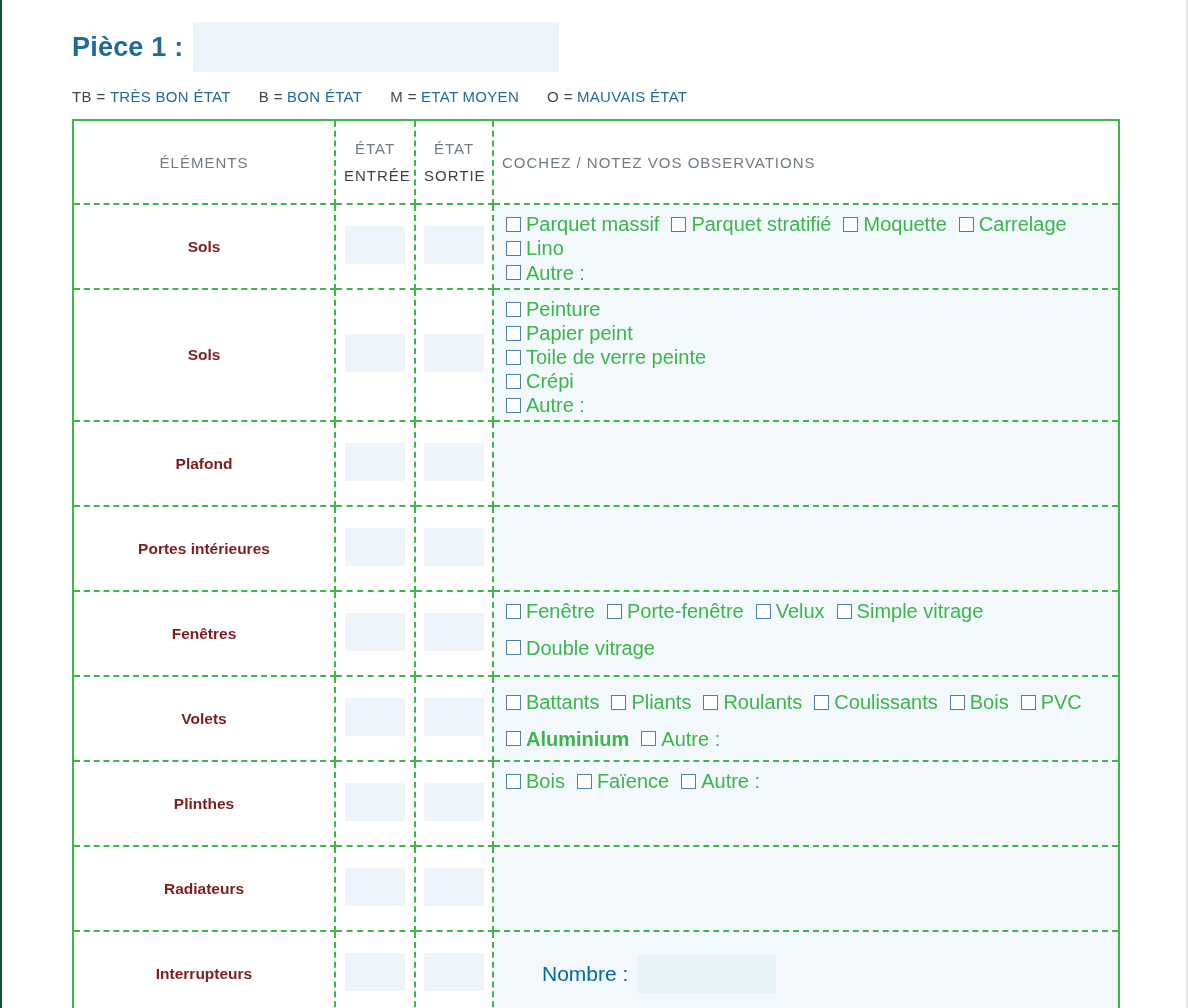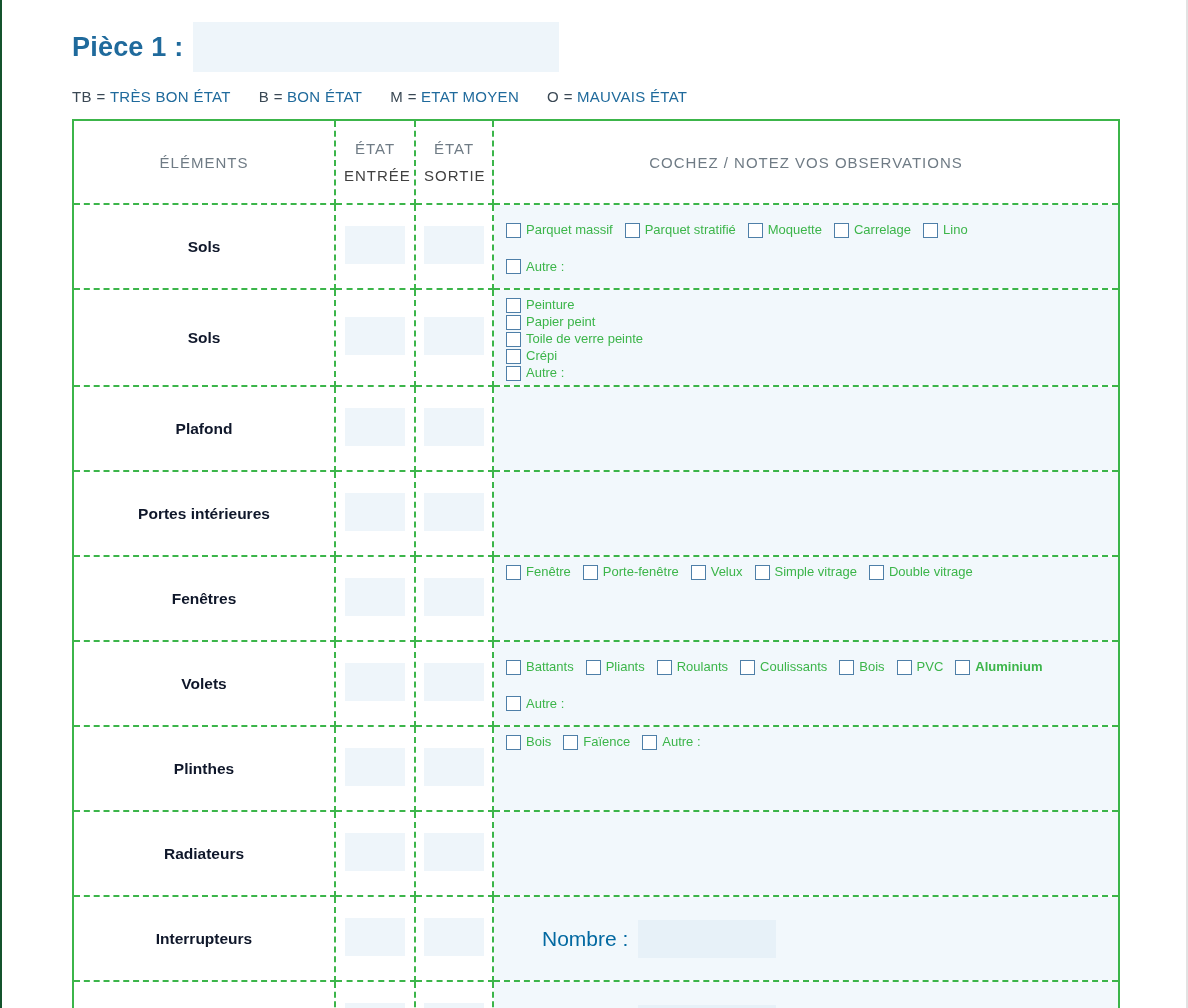--- a/index.html
+++ b/index.html
@@ -110,21 +110,21 @@
   }
 
   .body-row td {
     border-bottom: 2px dashed #3cb54a;
     height: 67px;
   }
   .body-row td.sep { border-right: 2px dashed #3cb54a; }
 
   .el-label {
     text-align: center;
-    color: #0f172a;
+    color: #7f1d1d;
     font-weight: bold;
     font-size: 15.5px;
   }
   .state-cell {
     text-align: center;
   }
   .state-box {
     display: inline-block;
     width: 60px;
     height: 38px;
@@ -143,21 +143,21 @@
     gap: 2px 4px;
     min-height: 100%;
     box-sizing: border-box;
   }
   .opt {
     display: inline-flex;
     align-items: center;
     gap: 5px;
     margin-right: 8px;
     color: #3cb54a;
-    font-size: 13px;
+    font-size: 20px;
     white-space: nowrap;
     line-height: 1.1;
     text-align: center;
   }
   .cb {
     display: inline-block;
     width: 15px;
     height: 15px;
     border: 1.6px solid #4e7fa8;
     background: #ffffff;
@@ -223,21 +223,21 @@
           <tr class="hdr-row">
         <td class="sep">ÉLÉMENTS</td>
         <td class="sep">
           <span>ÉTAT</span>
           <span class="hdr-sub">ENTRÉE</span>
         </td>
         <td class="sep">
           <span>ÉTAT</span>
           <span class="hdr-sub">SORTIE</span>
         </td>
-        <td class="hdr-obs" style="text-align:center;">COCHEZ / NOTEZ VOS OBSERVATIONS</td>
+        <td class="hdr-obs" style="text-align:left;">COCHEZ / NOTEZ VOS OBSERVATIONS</td>
       </tr>
 
       <tr class="body-row">
         <td class="sep el-label">Sols</td>
         <td class="sep state-cell"><span class="state-box"></span></td>
         <td class="sep state-cell"><span class="state-box"></span></td>
         <td class="obs-cell">
           <div class="obs-inner">
             <span class="opt">
                   <span class="cb"></span>

